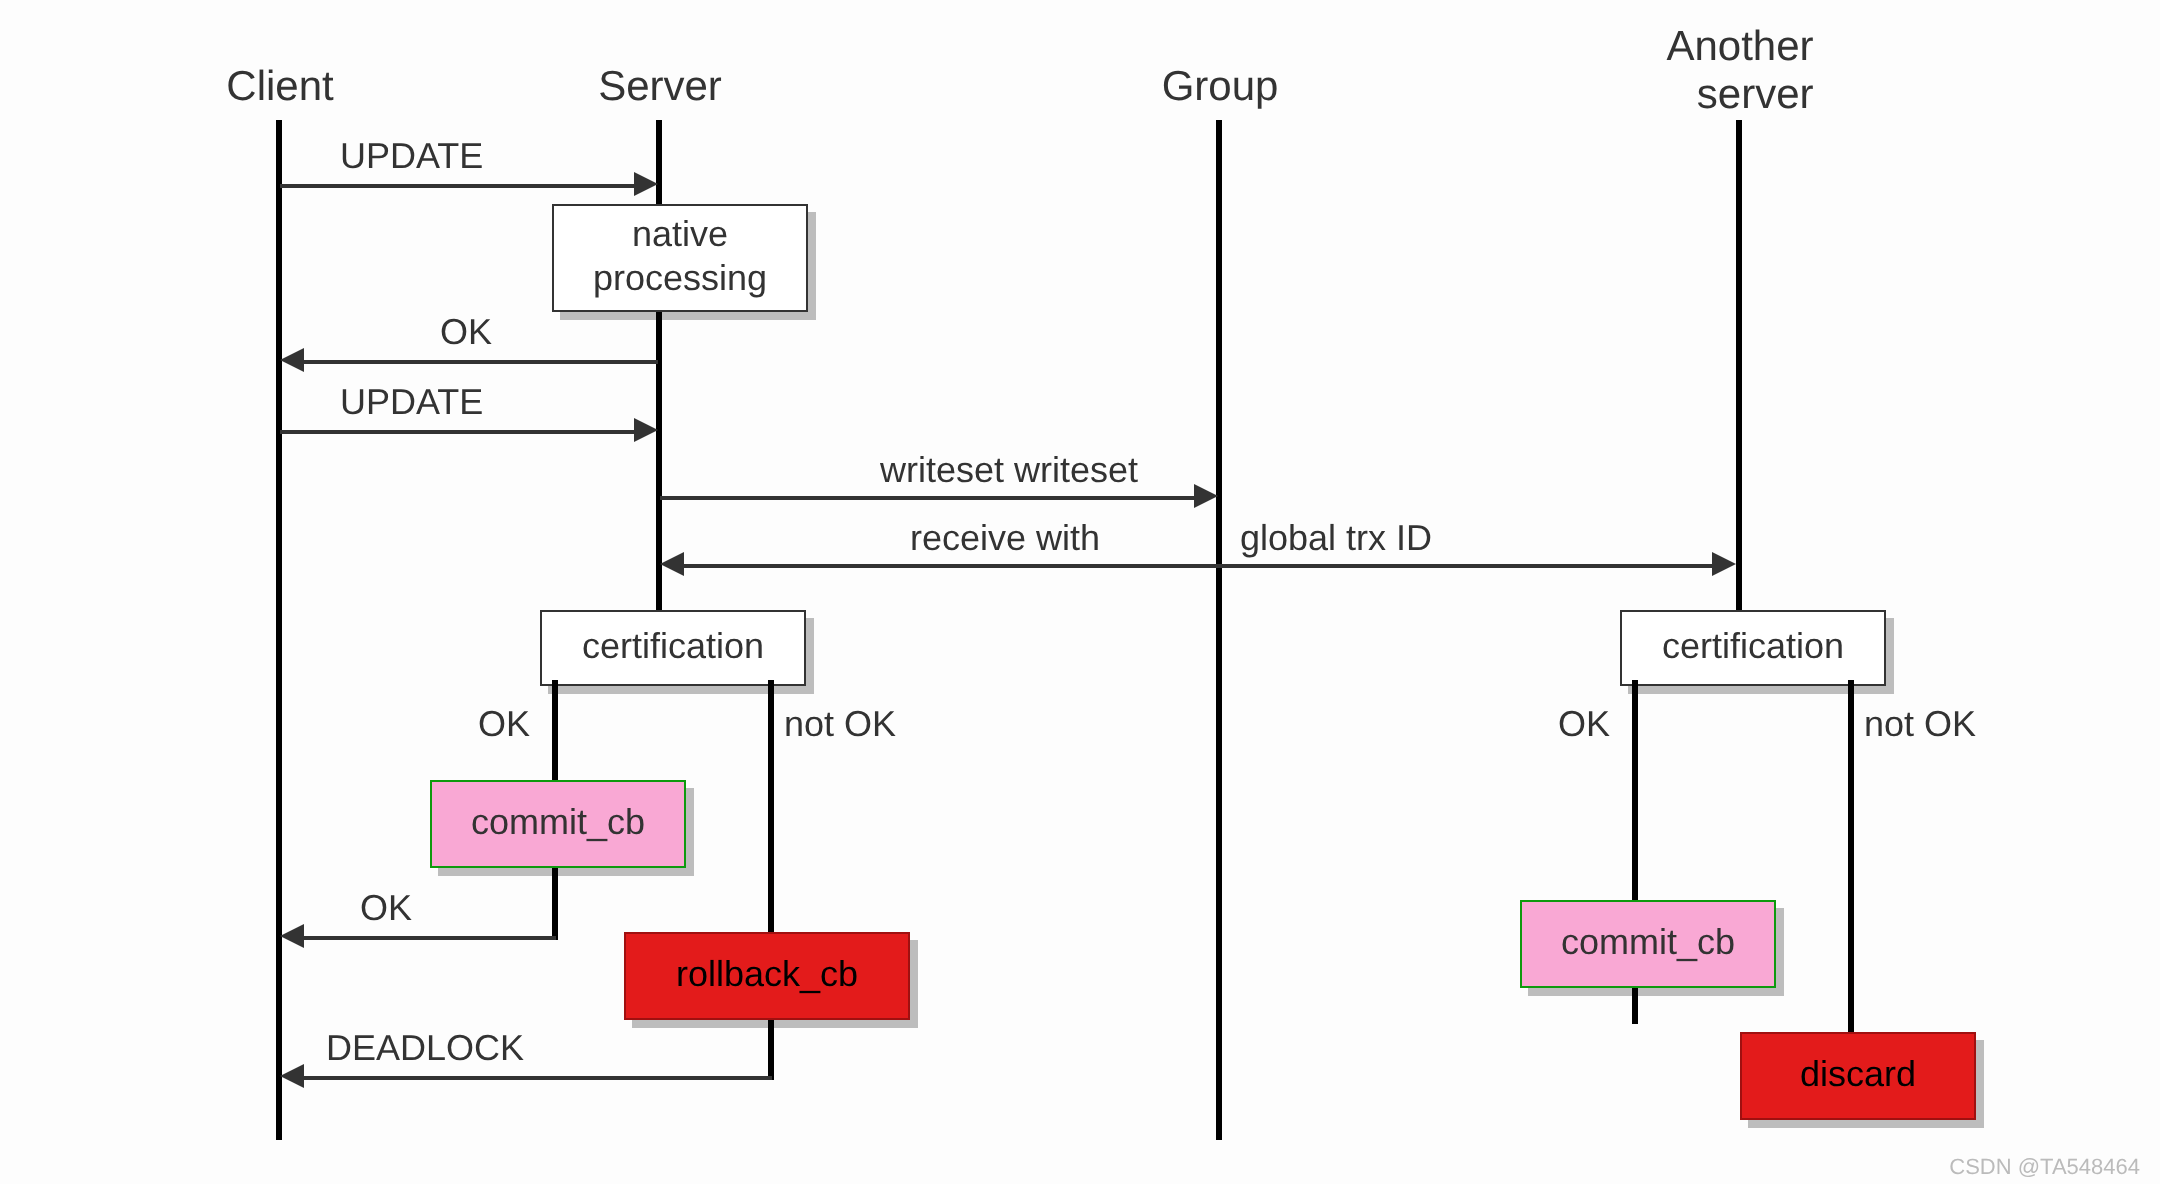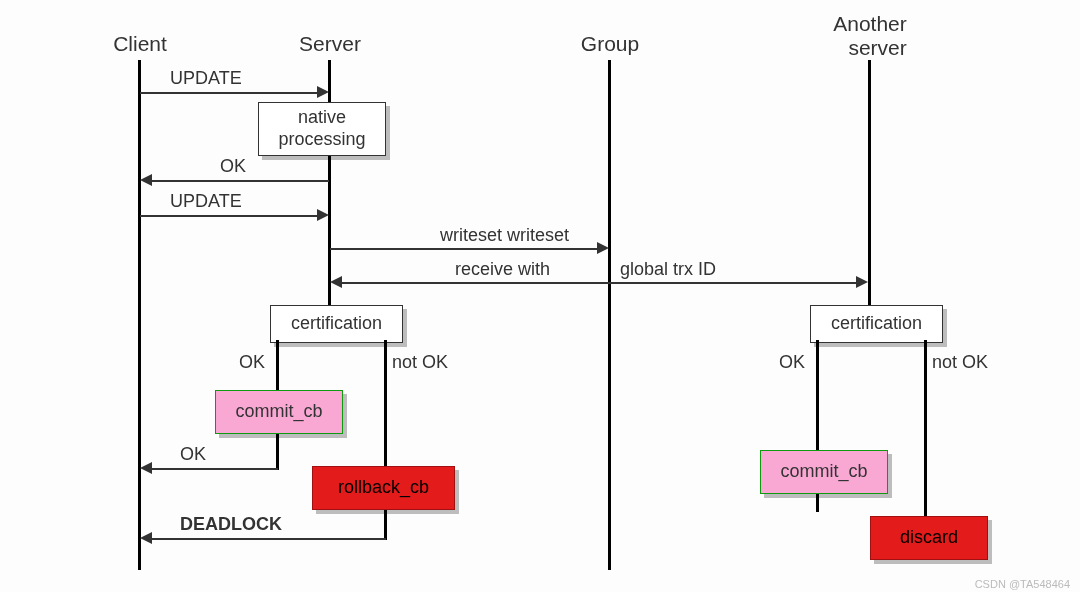--- a/index.html
+++ b/index.html
@@ -97,21 +97,21 @@
 
   <div class="lifeline" style="left:138px; top:60px; height:510px;"></div>
   <div class="lifeline" style="left:328px; top:60px; height:245px;"></div>
   <div class="lifeline" style="left:608px; top:60px; height:510px;"></div>
   <div class="lifeline" style="left:868px; top:60px; height:245px;"></div>
 
   <div class="arrow-line" style="left:140px; top:92px; width:177px;"></div>
   <div class="arrow-head-right" style="left:317px; top:86px;"></div>
   <div class="msg-label" style="left:170px; top:68px;">UPDATE</div>
 
-  <div class="box" style="left:258px; top:102px; width:110px; height:44px; white-space:pre;">native
+  <div class="box" style="left:276px; top:102px; width:110px; height:44px; white-space:pre;">native
 processing</div>
 
   <div class="arrow-line" style="left:152px; top:180px; width:177px;"></div>
   <div class="arrow-head-left" style="left:140px; top:174px;"></div>
   <div class="msg-label" style="left:220px; top:156px;">OK</div>
 
   <div class="arrow-line" style="left:140px; top:215px; width:177px;"></div>
   <div class="arrow-head-right" style="left:317px; top:209px;"></div>
   <div class="msg-label" style="left:170px; top:191px;">UPDATE</div>
 
@@ -135,21 +135,21 @@
   <div class="box green" style="left:215px; top:390px; width:110px; height:34px;">commit_cb</div>
 
   <div class="box red" style="left:312px; top:450px; width:125px; height:34px;">rollback_cb</div>
 
   <div class="arrow-line" style="left:152px; top:468px; width:126px;"></div>
   <div class="arrow-head-left" style="left:140px; top:462px;"></div>
   <div class="msg-label" style="left:180px; top:444px;">OK</div>
 
   <div class="arrow-line" style="left:152px; top:538px; width:234px;"></div>
   <div class="arrow-head-left" style="left:140px; top:532px;"></div>
-  <div class="msg-label" style="left:180px; top:514px;font-weight:bold;">DEADLOCK</div>
+  <div class="msg-label" style="left:163px; top:514px;">DEADLOCK</div>
 
   <div class="box" style="left:810px; top:305px; width:115px; height:28px;">certification</div>
 
   <div class="lifeline" style="left:816px; top:340px; height:172px;"></div>
   <div class="lifeline" style="left:924px; top:340px; height:200px;"></div>
   <div class="msg-label" style="left:779px; top:352px;">OK</div>
   <div class="msg-label" style="left:932px; top:352px;">not OK</div>
 
 
   <div class="box green" style="left:760px; top:450px; width:110px; height:34px;">commit_cb</div>

